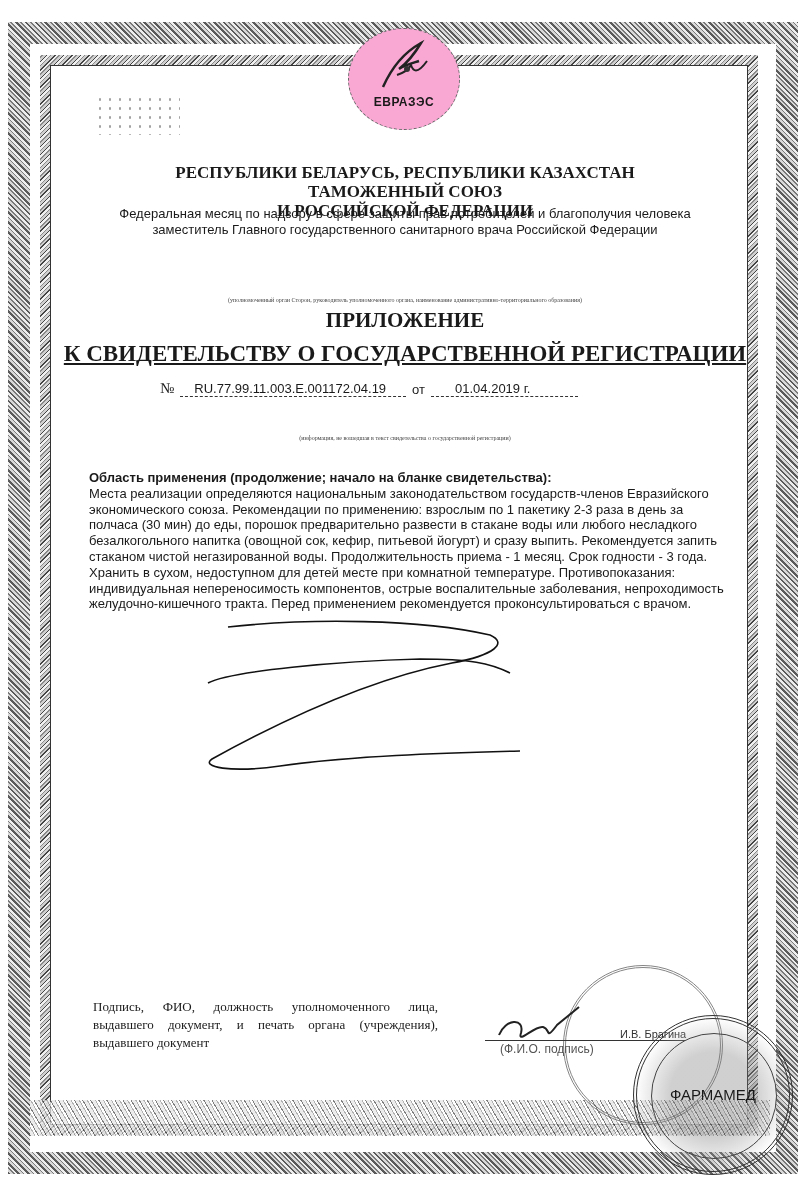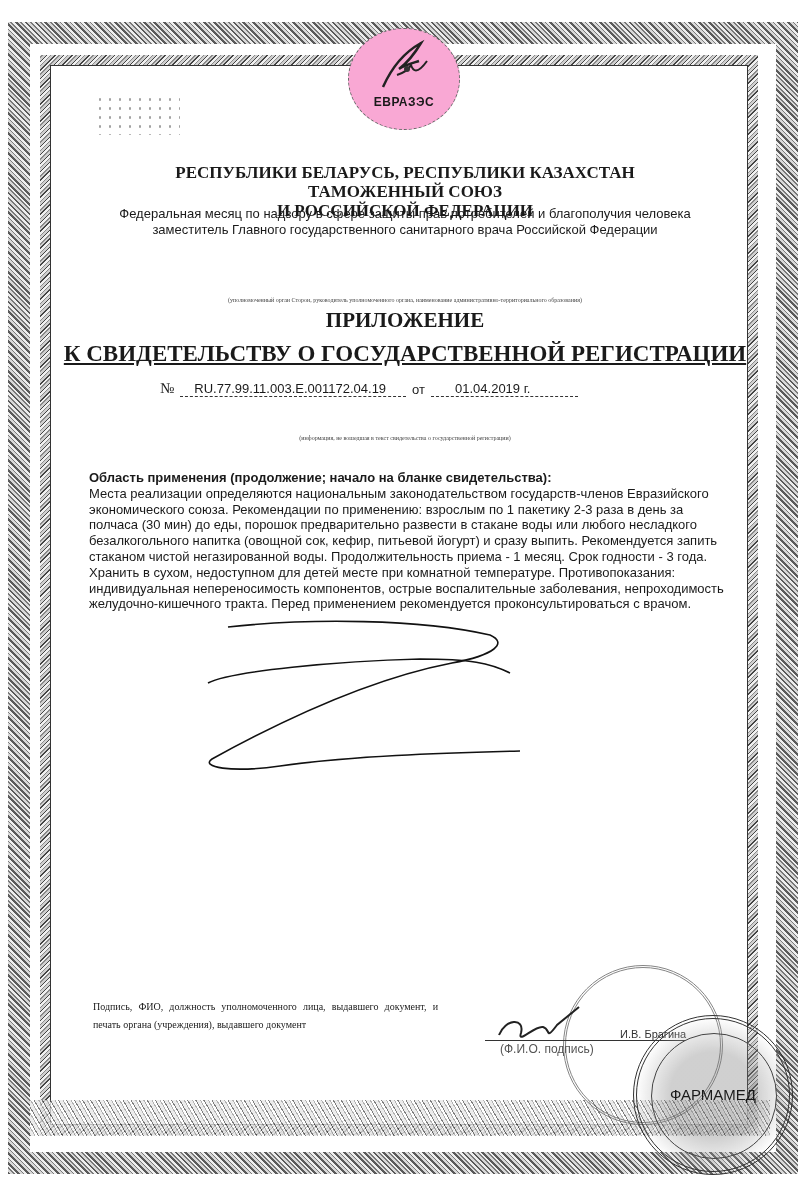--- a/index.html
+++ b/index.html
@@ -41,21 +41,21 @@
   .regline .fill { border-bottom:1px dashed #333; padding:0 20px 0 14px; }
   .regline .fill2 { border-bottom:1px dashed #333; padding:0 48px 0 24px; }
   .t2 { top:434px; }
 
   .body-text { position:absolute; left:89px; top:446px; width:640px; font-size:13px; line-height:15.8px;margin-top:24px; }
   .body-text .lead { font-weight:bold; display:block; }
 
   
   .signature { position:absolute; left:190px; top:615px; }
 
-  .footer-text { position:absolute; left:93px; top:998px; width:345px; font-family:"Liberation Serif", serif; font-size:10px; line-height:18px; text-align:justify; text-align-last:left; }
+  .footer-text { position:absolute; left:93px; top:998px; width:345px; font-family:"Liberation Serif", serif; font-size:13px; line-height:18px; text-align:justify; text-align-last:left; }
 
   .sig-line { position:absolute; left:485px; top:1040px; width:200px; border-top:1px solid #333; }
   .sig-caption { position:absolute; left:500px; top:1042px; font-size:12px; color:#555; }
   .sig-name { position:absolute; left:620px; top:1028px; font-size:11px; color:#333; }
 
   .stamp { position:absolute; border-radius:50%; box-sizing:border-box; }
   .stamp-gov { left:563px; top:965px; width:160px; height:160px; border:3px double #666; opacity:.8; }
   .stamp-pharma { left:633px; top:1015px; width:160px; height:160px; border:4px double #333;
      background: radial-gradient(circle, rgba(120,120,120,.35) 0 40%, rgba(180,180,180,.25) 60%, transparent 72%); }
   .stamp-pharma .name { position:absolute; left:0; width:100%; top:67px; text-align:center; font-weight:normal; font-size:15px; }

